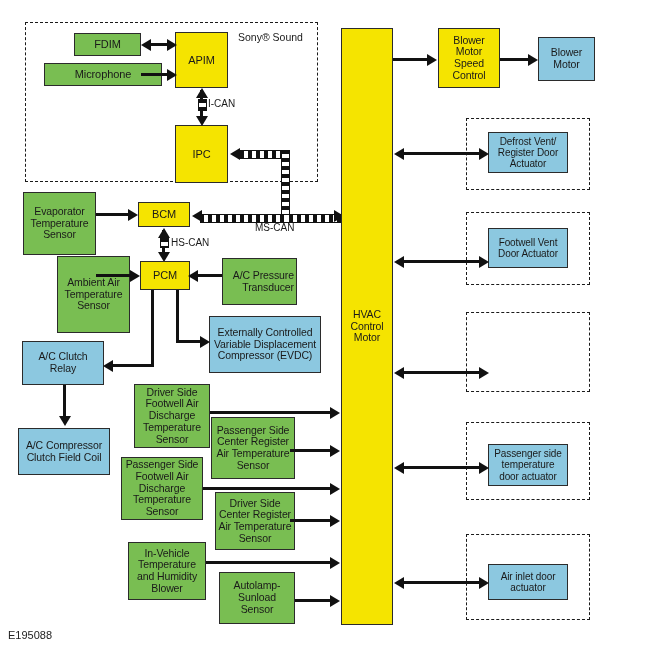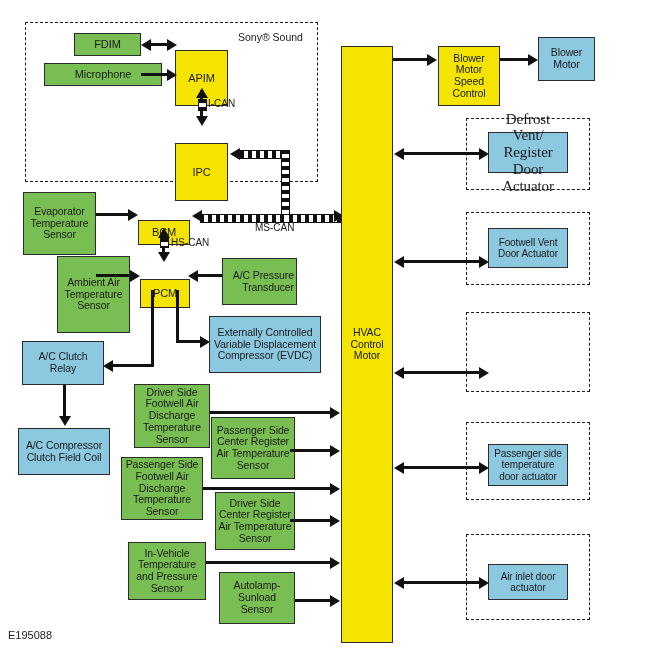--- a/index.html
+++ b/index.html
@@ -4,21 +4,21 @@
 <style>
   html,body{margin:0;padding:0;background:#ffffff;}
   body{width:650px;height:650px;overflow:hidden;
        font-family:"Liberation Sans","DejaVu Sans",sans-serif;color:#1a1a1a;}
   #root{position:relative;width:650px;height:650px;}
 
   .box{position:absolute;box-sizing:border-box;border:1.4px solid #2b2b2b;
        display:flex;align-items:center;justify-content:center;text-align:center;
        line-height:1.12;letter-spacing:-0.1px;padding:1px 2px;}
   .green{background:#79be52;}
-  .yellow{background:#f5e400;margin-top:18px;}
+  .yellow{background:#f5e400;}
   .blue{background:#8cc8e0;}
 
   .dashbox{position:absolute;box-sizing:border-box;border:1.6px dashed #1a1a1a;background:transparent;}
 
   .lbl{position:absolute;white-space:nowrap;}
 
   
   .ln{position:absolute;background:#111;}
   .lnh{height:3px;}
   .lnv{width:3px;}
@@ -118,21 +118,21 @@
   <div class="ar ar-l" style="left:103px;top:359.5px;"></div>
 
   <div class="box blue" style="left:18px;top:428px;width:92px;height:47px;font-size:10.5px;">A/C Compressor Clutch Field Coil</div>
   <div class="ln lnv" style="left:63px;top:385px;width:3px;height:33px;"></div>
   <div class="ar ar-d" style="left:58.5px;top:416px;"></div>
 
   <div class="box green" style="left:134px;top:384px;width:76px;height:64px;font-size:10.5px;">Driver Side Footwell Air Discharge Temperature Sensor</div>
   <div class="box green" style="left:211px;top:417px;width:84px;height:62px;font-size:10.5px;">Passenger Side Center Register Air Temperature Sensor</div>
   <div class="box green" style="left:121px;top:457px;width:82px;height:63px;font-size:10.5px;">Passenger Side Footwell Air Discharge Temperature Sensor</div>
   <div class="box green" style="left:215px;top:492px;width:80px;height:58px;font-size:10.5px;">Driver Side Center Register Air Temperature Sensor</div>
-  <div class="box green" style="left:128px;top:542px;width:78px;height:58px;font-size:10.5px;">In-Vehicle Temperature and Pressure Sensor</div>
+  <div class="box green" style="left:128px;top:542px;width:78px;height:58px;font-size:10.5px;">In-Vehicle Temperature and Humidity Blower</div>
   <div class="box green" style="left:219px;top:572px;width:76px;height:52px;font-size:10.5px;">Autolamp-Sunload Sensor</div>
 
   <div class="ln lnh" style="left:210px;top:411px;width:123px;"></div>
   <div class="ar ar-r" style="left:330px;top:406.5px;"></div>
 
   <div class="ln lnh" style="left:290px;top:449px;width:43px;"></div>
   <div class="ar ar-r" style="left:330px;top:444.5px;"></div>
 
   <div class="ln lnh" style="left:203px;top:487px;width:130px;"></div>
   <div class="ar ar-r" style="left:330px;top:482.5px;"></div>
@@ -150,21 +150,21 @@
 
   <div class="box yellow" style="left:438px;top:28px;width:62px;height:60px;font-size:10.5px;">Blower Motor Speed Control</div>
   <div class="ln lnh" style="left:393px;top:58px;width:37px;"></div>
   <div class="ar ar-r" style="left:427px;top:53.5px;"></div>
 
   <div class="box blue" style="left:538px;top:37px;width:57px;height:44px;font-size:10.5px;">Blower Motor</div>
   <div class="ln lnh" style="left:500px;top:58px;width:32px;"></div>
   <div class="ar ar-r" style="left:528px;top:53.5px;"></div>
 
   <div class="dashbox" style="left:466px;top:118px;width:124px;height:72px;"></div>
-  <div class="box blue" style="left:488px;top:132px;width:80px;height:41px;font-size:15px;font-family:Liberation Serif, serif;">Defrost Vent/ Register Door Actuator</div>
+  <div class="box blue" style="left:488px;top:132px;width:80px;height:41px;font-size:10px;">Defrost Vent/ Register Door Actuator</div>
   <div class="ln lnh" style="left:402px;top:152px;width:82px;"></div>
   <div class="ar ar-r" style="left:479px;top:147.5px;"></div>
   <div class="ar ar-l" style="left:394px;top:147.5px;"></div>
 
   <div class="dashbox" style="left:466px;top:212px;width:124px;height:73px;"></div>
   <div class="box blue" style="left:488px;top:228px;width:80px;height:40px;font-size:10px;">Footwell Vent Door Actuator</div>
   <div class="ln lnh" style="left:402px;top:260px;width:82px;"></div>
   <div class="ar ar-r" style="left:479px;top:255.5px;"></div>
   <div class="ar ar-l" style="left:394px;top:255.5px;"></div>
 

